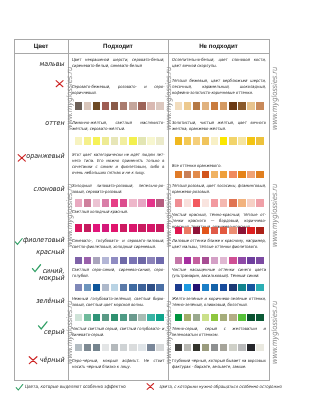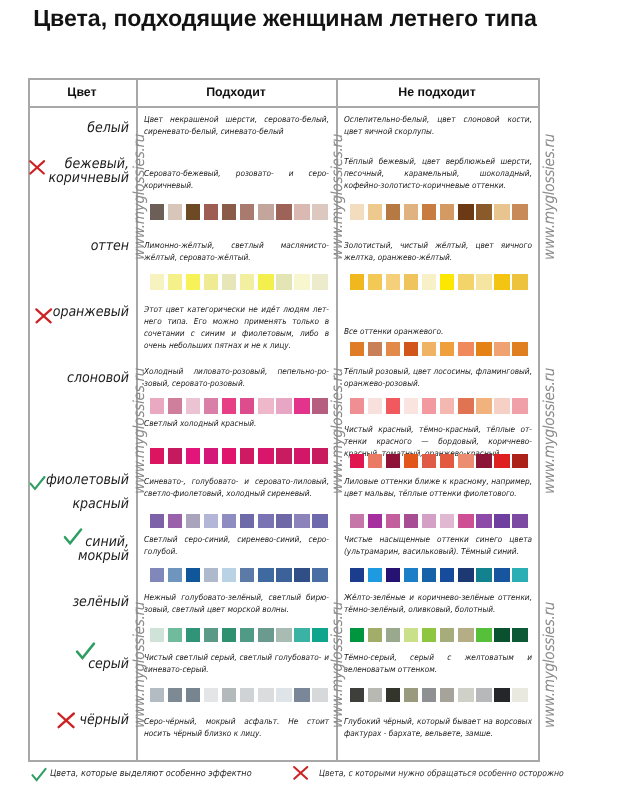--- a/index.html
+++ b/index.html
@@ -48,40 +48,37 @@
   .legend{position:absolute;font-family:"DejaVu Sans",sans-serif;font-stretch:condensed;
           font-style:italic;color:#2a2a2a;white-space:nowrap;line-height:6px;}
   .legend .lmark{position:absolute;left:0;top:0;width:9px;height:9px;}
   .legend .lmark svg{display:block;width:9px;height:9px;}
   .legend .ltxt{position:absolute;left:12px;top:2.5px;}
 </style>
 </head>
 <body>
 
 <div id="page">
-  <div class="title">Цвета, подходящие женщинам летнего типа</div>
   <div class="tbl">
     <div class="thead">
       <div class="th c0">Цвет</div>
       <div class="th c1">Подходит</div>
       <div class="th c2">Не подходит</div>
     </div>
     <div class="tbody" id="tbody">
       <div class="col0" id="col0">
           <div class="namewrap" style="top: 7px;">
-            <span class="namecell">белый</span>
+            <span class="namecell">мальвы</span>
           </div>
           <div class="namewrap" style="top: 25px;">
             <span class="mark" style="width: 9.5px; height: 9.5px; margin-right: 0.5px; margin-top: 0px;">
               <svg viewBox="0 0 12 12" width="9.5" height="9.5" style="width: 9.5px; height: 9.5px;">
                 <path d="M1.4 2.0 L10.0 9.8 M10.2 2.0 L1.5 9.8" stroke="#cc2222" fill="none" stroke-width="1.35" stroke-linecap="round"></path>
               </svg>
             </span>
-            <span class="namecell">бежевый,
-коричневый</span>
           </div>
           <div class="namewrap" style="top: 66px;">
             <span class="namecell">оттен</span>
           </div>
           <div class="namewrap" style="top: 99px;">
             <span class="mark" style="width: 10px; height: 10px; margin-right: -0.5px; margin-top: 0.5px;">
               <svg viewBox="0 0 12 12" width="10" height="10" style="width: 10px; height: 10px;">
                 <path d="M1.4 2.0 L10.0 9.8 M10.2 2.0 L1.5 9.8" stroke="#cc2222" fill="none" stroke-width="1.35" stroke-linecap="round"></path>
               </svg>
             </span>

